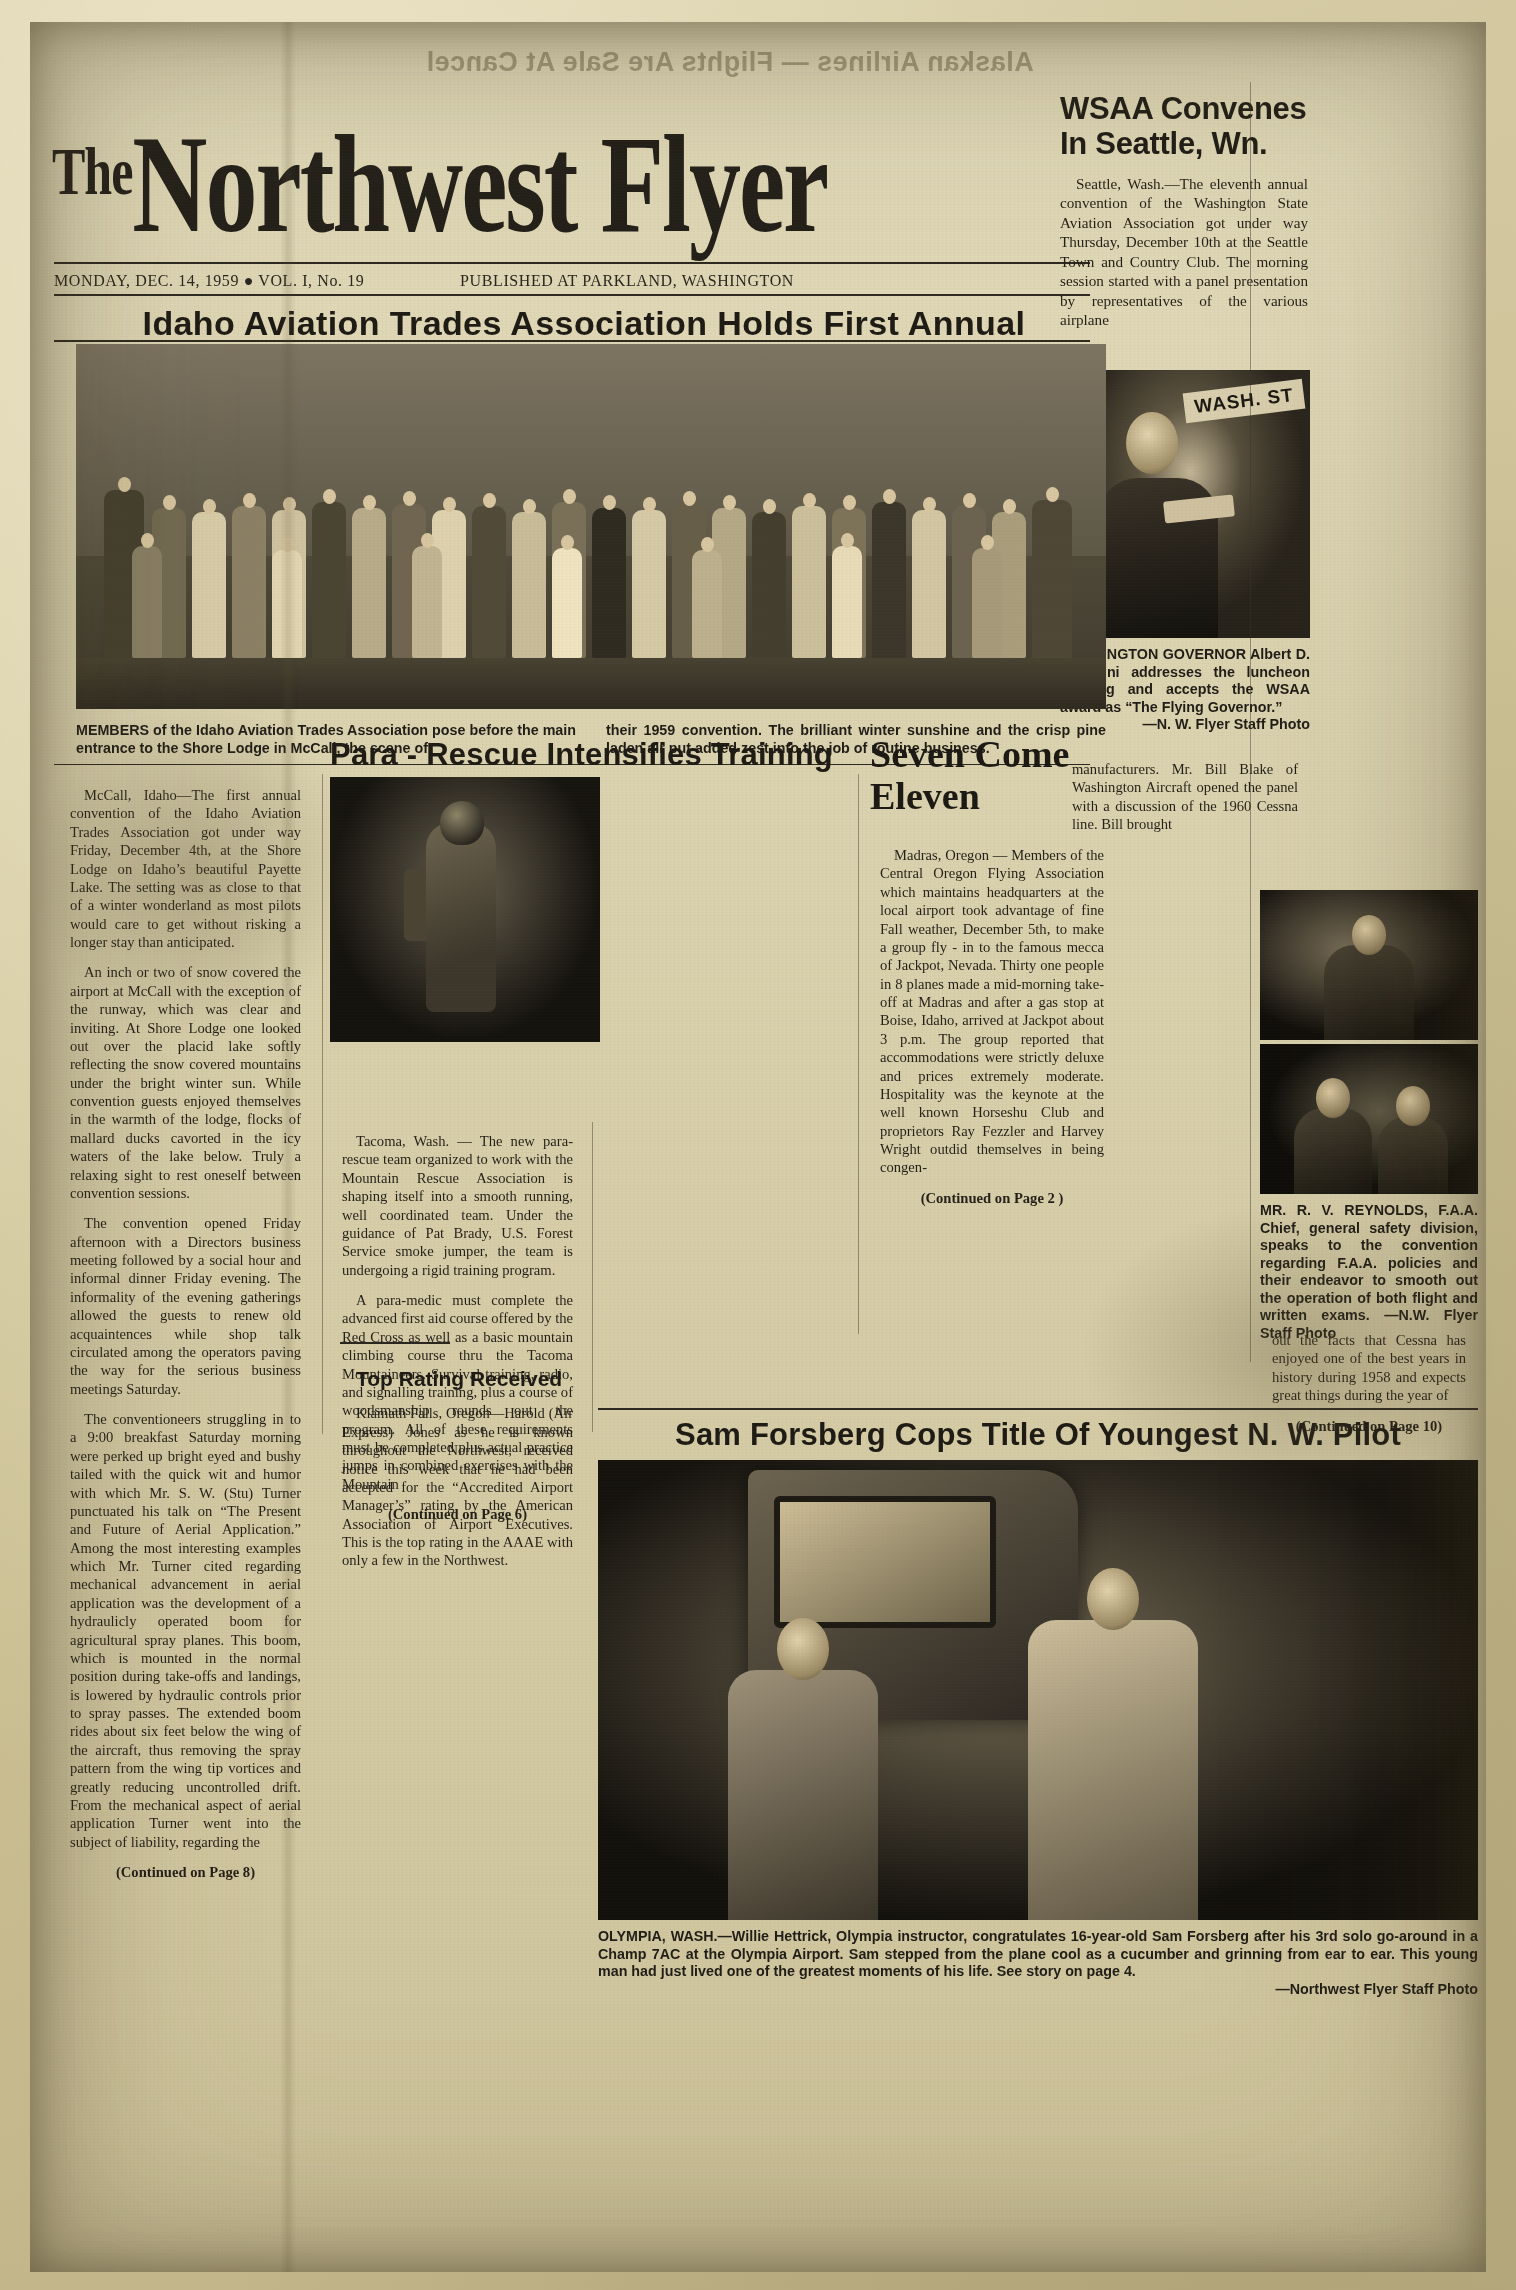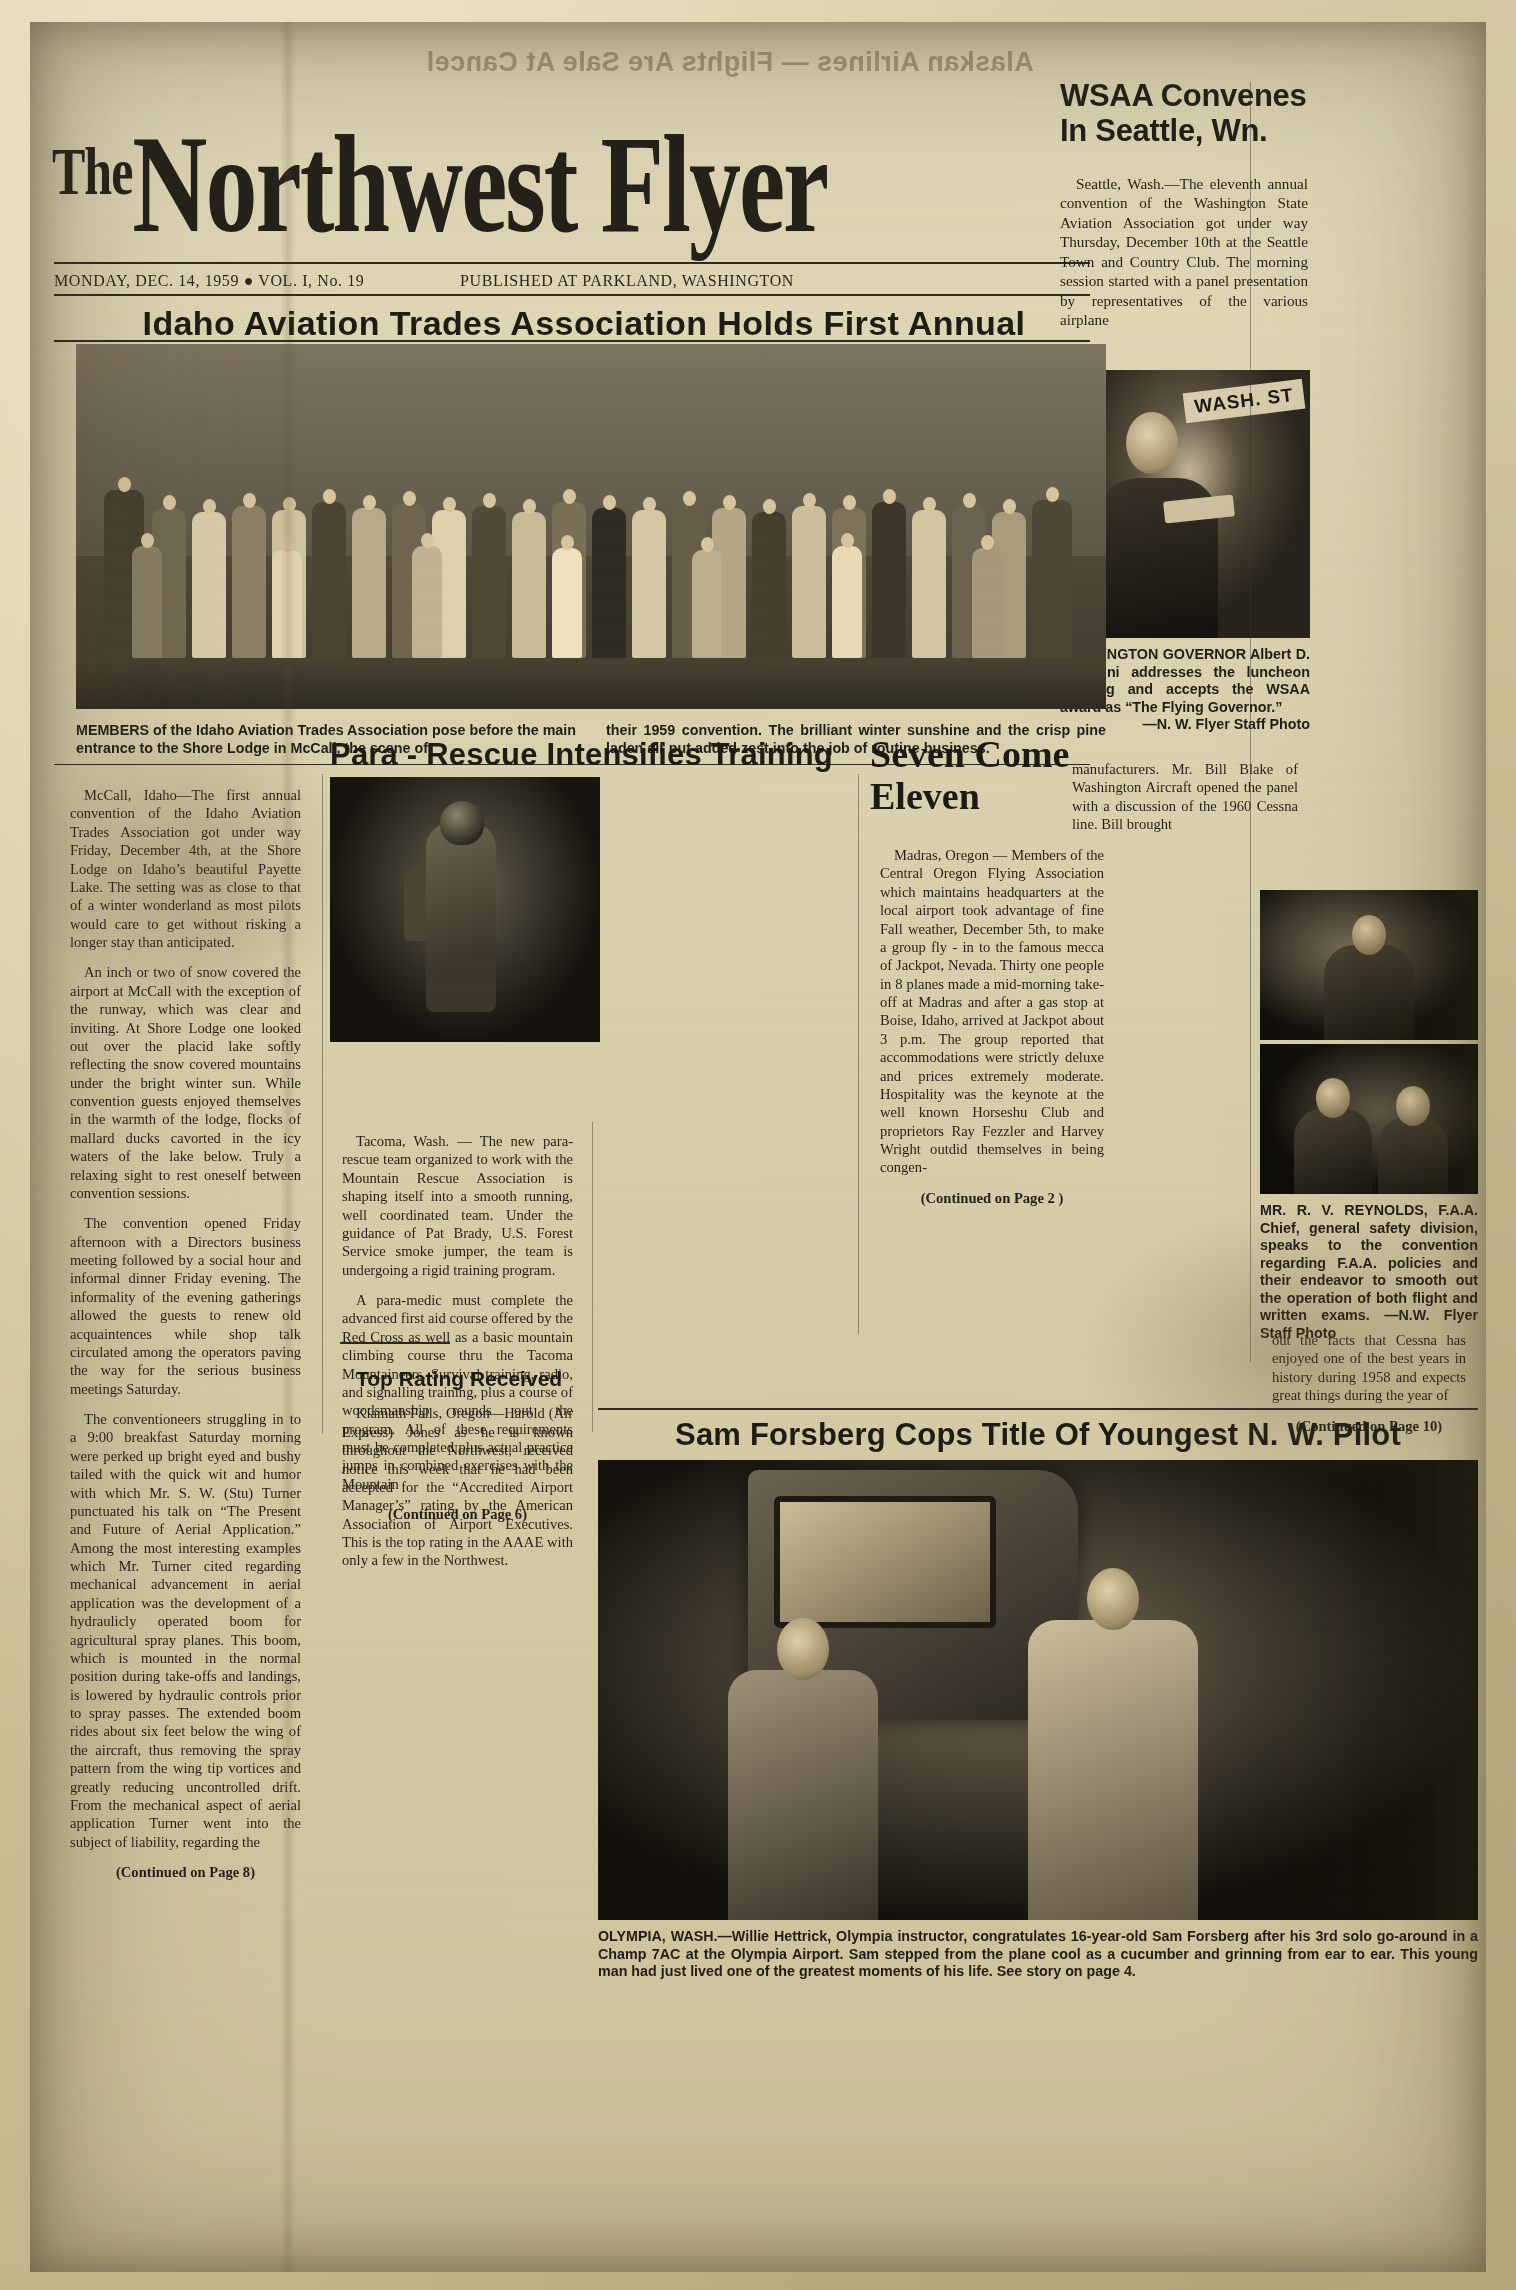--- a/index.html
+++ b/index.html
@@ -106,21 +106,21 @@
   }
   .rule-thin {
     position: absolute;
     height: 2px;
     background: #2e2a22;
   }
 
   
   .wsaa-head {
     position: absolute;
-    left: 1030px; top: 57px;
+    left: 1030px; top: 70px;
     width: 250px;
     font-family: "Liberation Sans", sans-serif;
     font-weight: bold;
     font-size: 31px;
     line-height: 1.12;
     color: #211e18;
     letter-spacing: -0.3px;
   }
   .wsaa-body {
     position: absolute;
@@ -589,20 +589,21 @@
         <div class="cockpit">
           <div class="cockpit-window"></div>
         </div>
         <div class="man" style="left:130px; width:150px; height:250px; background:linear-gradient(160deg,#9f927a,#3a3429);"></div>
         <div class="man" style="left:430px; width:170px; height:300px; background:linear-gradient(160deg,#cdbf9c,#5d5442);"></div>
       </div>
     </div>
 
     <div class="cap" style="left:568px; top:1906px; width:880px;">
       <span>OLYMPIA, WASH.—Willie Hettrick, Olympia instructor, congratulates 16-year-old Sam Forsberg after his 3rd solo go-around in a Champ 7AC at the Olympia Airport. Sam stepped from the plane cool as a cucumber and grinning from ear to ear. This young man had just lived one of the greatest moments of his life. See story on page 4.</span>
+      <span class="credit">—Northwest Flyer Staff Photo</span>
     </div>
 
     <div class="rule-v" style="left:292px; top:752px; height:660px;"></div>
     <div class="rule-v" style="left:562px; top:1100px; height:310px;"></div>
     <div class="rule-v" style="left:828px; top:752px; height:560px;"></div>
     <div class="rule-v" style="left:1220px; top:60px; height:1280px;"></div>
 
     <div class="smudge" style="left:0; top:680px; width:330px; height:340px;"></div>
     <div class="smudge" style="left:1050px; top:1180px; width:420px; height:300px;"></div>
     <div class="fold" style="left:250px;"></div>

